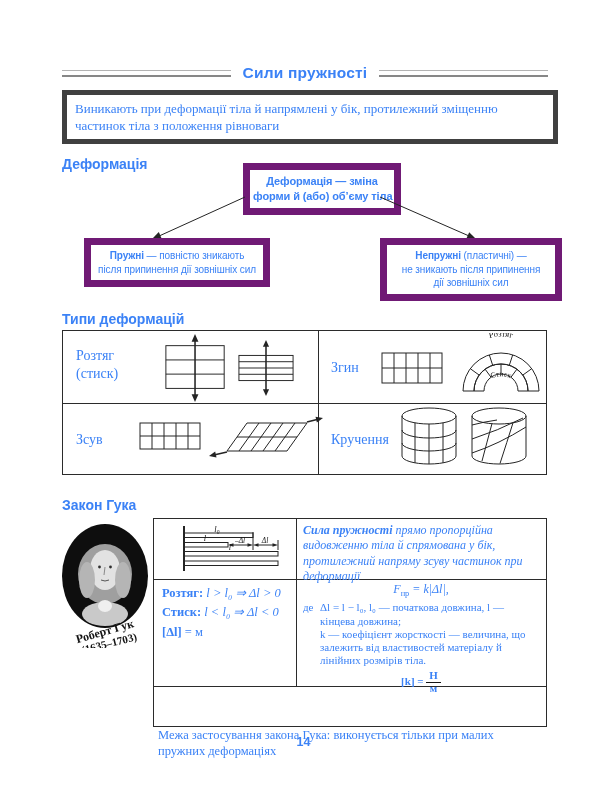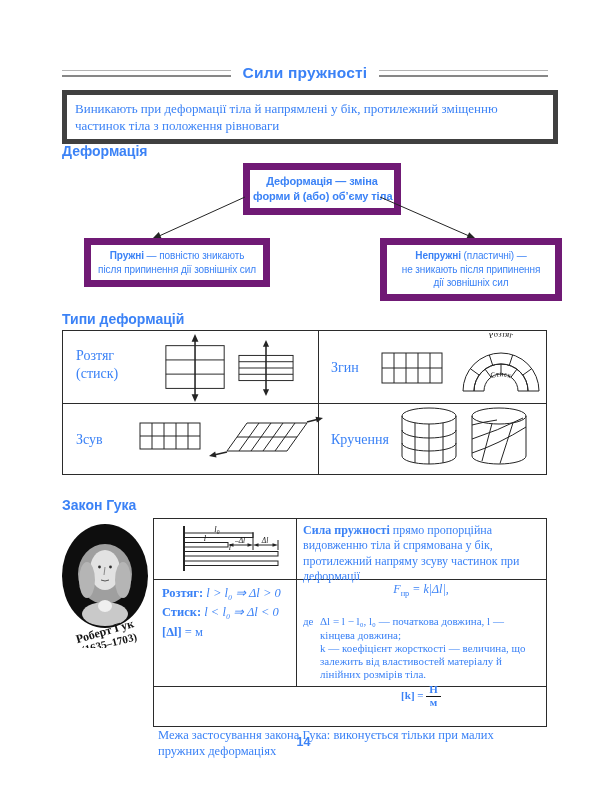--- a/index.html
+++ b/index.html
@@ -34,25 +34,25 @@
   .t1{left:62px;top:330px;width:483px;height:143px;border:1.5px solid #2b2b2b;}
   .t1 .rowline{position:absolute;left:0;right:0;top:72px;border-top:1.5px solid #2b2b2b;}
   .t1 .colline{position:absolute;top:0;bottom:0;left:255px;border-left:1.5px solid #2b2b2b;}
   .cell-label{position:absolute;font-size:14px;line-height:1.3;}
 
   
   .t2{left:153px;top:518px;width:392px;height:207px;border:1.5px solid #2b2b2b;}
   .t2 .r1{position:absolute;left:0;right:0;top:60px;border-top:1px solid #2b2b2b;}
   .t2 .r2{position:absolute;left:0;right:0;top:167px;border-top:1px solid #2b2b2b;}
   .t2 .c1{position:absolute;top:0;height:167px;left:142px;border-left:1px solid #2b2b2b;}
-  .statement{position:absolute;left:149px;top:4px;width:234px;font-size:12px;line-height:1.28;}
+  .statement{position:absolute;left:149px;top:4px;width:234px;font-size:12px;line-height:1.28;font-style:italic;}
   .cases{position:absolute;left:8px;top:65px;width:130px;font-size:12.5px;line-height:1.55;}
   .cases i, .mathit{font-style:italic;}
   .formula-cell{position:absolute;left:149px;top:63px;width:236px;font-size:11px;line-height:1.2;}
-  .formula-line{text-align:center;font-size:12px;margin-bottom:16px;}
+  .formula-line{text-align:center;font-size:12px;margin-bottom:2px;}
   .where-row{display:flex;}
   .where-intro{width:17px;flex:none;}
   .where-text{flex:1;}
   .unit-line{text-align:center;margin-top:3px;font-weight:bold;}
   .frac{display:inline-block;vertical-align:middle;text-align:center;line-height:1.05;}
   .frac .num{display:block;border-bottom:1px solid #141414;padding:0 3px;}
   .frac .den{display:block;}
   .limit-cell{position:absolute;left:4px;top:171px;width:376px;font-size:12.5px;line-height:1.3;margin-top:37px;}
 
   .page-num{left:0;top:735px;width:607px;text-align:center;font-weight:bold;font-size:12.5px;}
@@ -66,21 +66,21 @@
   <div class="abs title-row">
     <div class="rule"></div>
     <div class="page-title sans">Сили пружності</div>
     <div class="rule"></div>
   </div>
 
   <div class="abs intro-box">
     <span>Виникають при деформації тіла й напрямлені у бік, протилежний зміщенню частинок тіла з положення рівноваги</span>
   </div>
 
-  <div class="abs sans section-h" style="left:62px;top:143px;">Деформація</div>
+  <div class="abs sans section-h" style="left:62px;top:156px;">Деформація</div>
 
   <div class="abs fc-box fc-root sans">
     <div class="fc-line">Деформація — зміна</div>
     <div class="fc-line">форми й (або) об’єму тіла</div>
   </div>
 
   <svg class="abs" style="left:62px;top:196px;" width="486" height="44" viewBox="0 0 486 44">
     <line class="stroke" x1="183" y1="1" x2="98" y2="39.6"></line>
     <polygon class="fillb" points="90,43 96.8,36.1 99.6,42.5"></polygon>
     <line class="stroke" x1="318" y1="1" x2="406" y2="39.5"></line>

